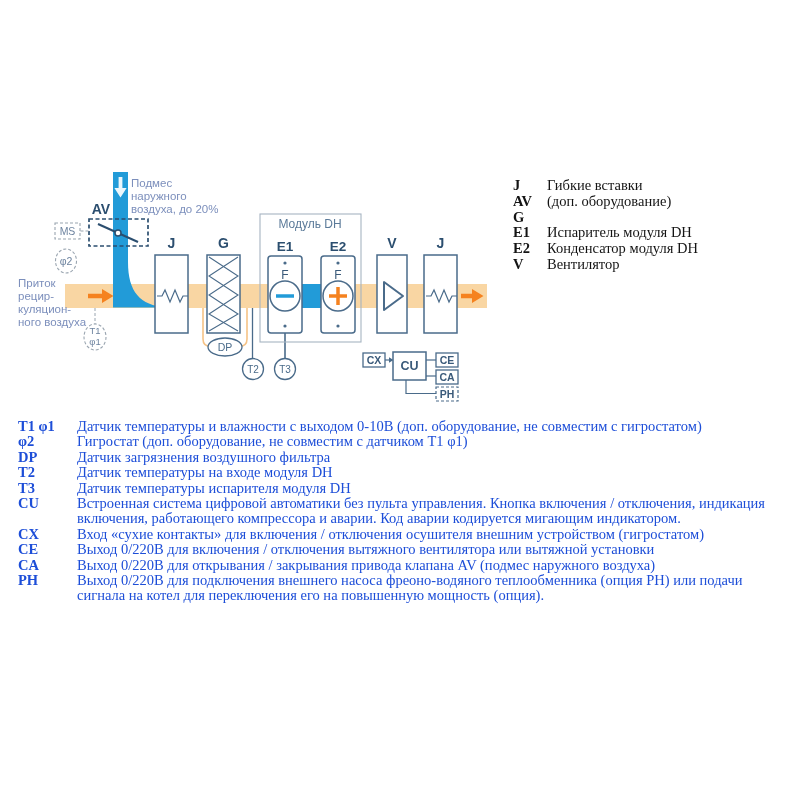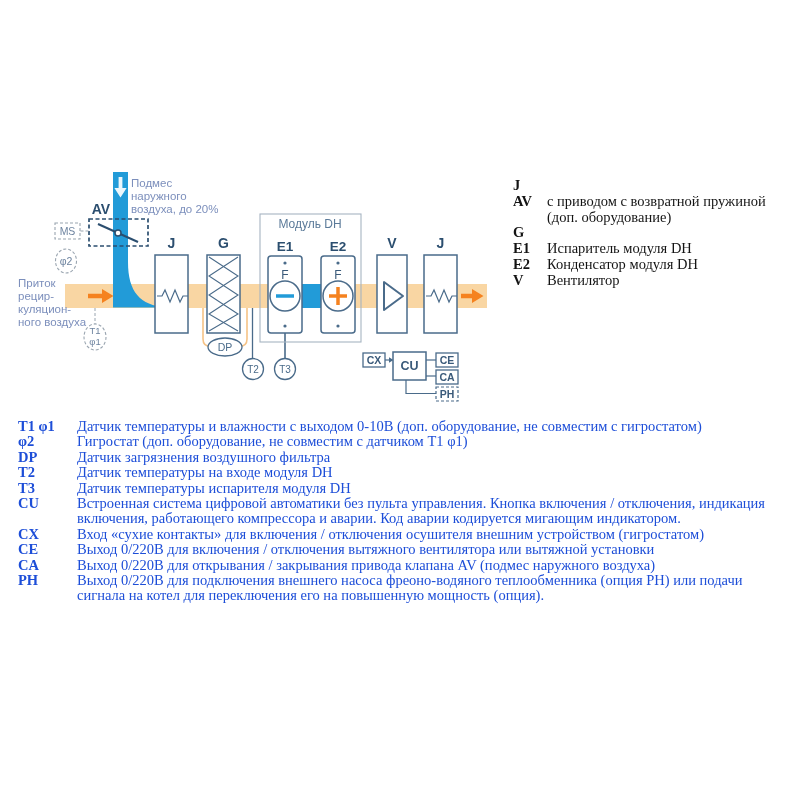--- a/index.html
+++ b/index.html
@@ -136,25 +136,27 @@
     <text x="447" y="381" text-anchor="middle" font-size="10.5" font-weight="bold" fill="#3A5A7A">CA</text>
 
     <path d="M406,380 V393.5 H436" fill="none" stroke="#4A6B8A" stroke-width="1.2"></path>
     <rect x="436" y="387" width="22" height="14" fill="#ffffff" stroke="#4A6B8A" stroke-width="1.2" stroke-dasharray="3,2"></rect>
     <text x="447" y="398" text-anchor="middle" font-size="10.5" font-weight="bold" fill="#3A5A7A">PH</text>
   </svg>
 
   <div class="legend-right">
     <div class="lr-row">
       <div class="lr-term">J</div>
+      <div class="lr-lines">
+          <div>Гибкие вставки</div>
+        </div>
     </div>
     <div class="lr-row">
       <div class="lr-term">AV</div>
       <div class="lr-lines">
-        <div>с приводом с возвратной пружиной</div>
         <div>(доп. оборудование)</div>
       </div>
     </div>
     <div class="lr-row">
       <div class="lr-term">G</div>
     </div>
     <div class="lr-row">
       <div class="lr-term">E1</div>
       <div class="lr-lines">
           <div>Испаритель модуля DH</div>

